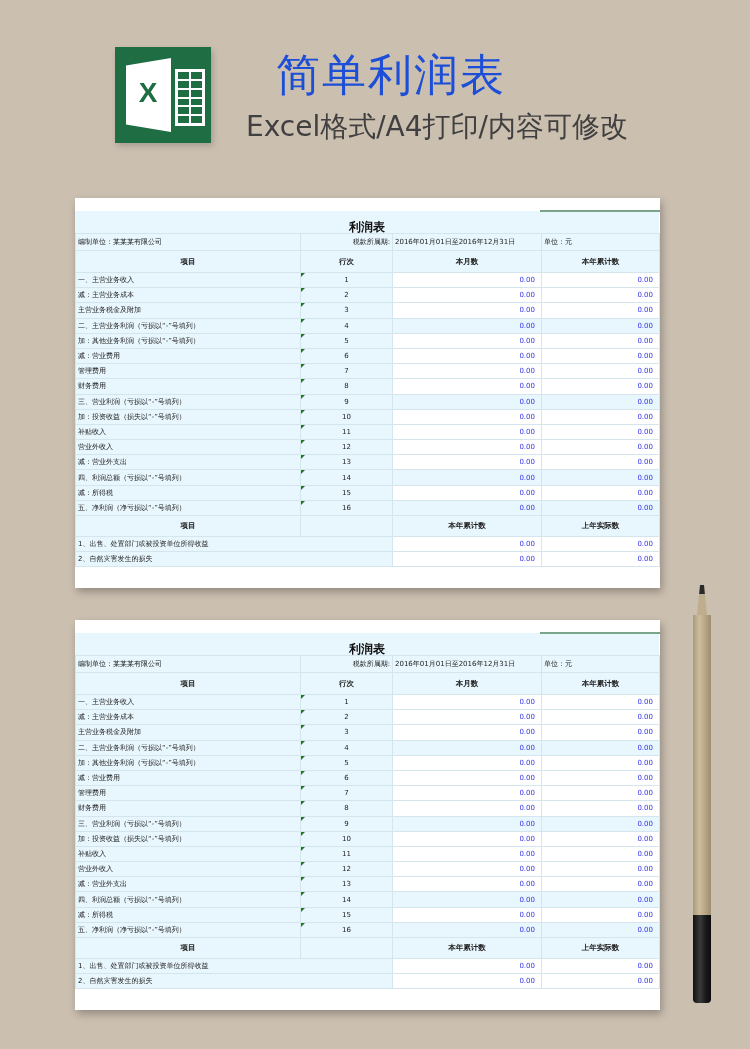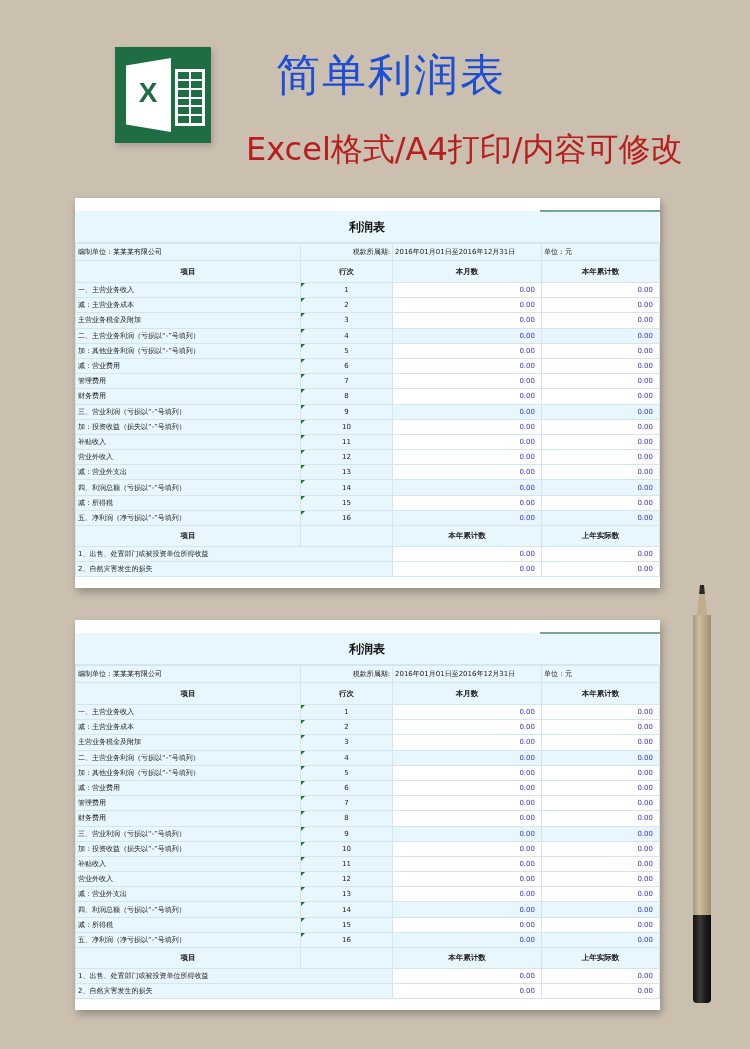--- a/index.html
+++ b/index.html
@@ -5,30 +5,30 @@
   * { box-sizing: border-box; margin: 0; padding: 0; }
   html, body { width: 750px; height: 1049px; overflow: hidden; }
   body { background: #cbbfb0; position: relative; font-family: "DejaVu Sans", sans-serif; }
 
   .hero-logo { position: absolute; left: 115px; top: 47px; width: 96px; height: 96px; background: #1f6e43; box-shadow: 2px 3px 6px rgba(0,0,0,0.18); }
   .hero-logo .page { position: absolute; left: 11px; top: 11px; width: 45px; height: 74px; background: #fff; clip-path: polygon(0 10%, 100% 0, 100% 100%, 0 90%); }
   .hero-logo .xletter { position: absolute; left: 18px; top: 30px; width: 30px; text-align: center; color: #1f6e43; font-weight: bold; font-size: 28px; font-family: "Liberation Sans", sans-serif; }
   .hero-logo .grid { position: absolute; left: 60px; top: 22px; width: 30px; height: 57px; background: #fff; padding: 3px; display: grid; grid-template-columns: 1fr 1fr; grid-template-rows: repeat(6, 1fr); gap: 2px; }
   .hero-logo .grid span { background: #1f6e43; }
   .hero-title { position: absolute; left: 244px; top: 46px; font-size: 44px; color: #1d4ed8; letter-spacing: 2px; font-weight: normal; margin-left: 32px; }
-  .hero-sub { position: absolute; left: 246px; top: 128px; font-size: 32px; color: #b91c1c; }
+  .hero-sub { position: absolute; left: 246px; top: 108px; font-size: 28px; color: #404040; }
 
   .sheet { position: absolute; left: 75px; width: 585px; height: 390px; background: #fff; box-shadow: 2px 4px 8px rgba(0,0,0,0.28); }
   .sheet-1 { top: 198px; }
   .sheet-2 { top: 620px; }
   .sheet .band { position: absolute; left: 0; top: 13px; width: 584px; height: 32px; background: #e8f6fd; border-bottom: 1px solid #d4e6ef; }
   .sheet .green-line { position: absolute; left: 465px; top: 12px; width: 120px; height: 2px; background: #7aa58a; }
   .sheet .title { position: absolute; left: 0; top: 13px; width: 584px; height: 28px; line-height: 32px; text-align: center; font-weight: bold; font-size: 12px; color: #111; font-family: "DejaVu Serif", serif; }
 
-  table.pl { position: absolute; left: 0; top: 45px; border-collapse: collapse; table-layout: fixed; width: 584px; font-size: 7px; color: #222; }
+  table.pl { position: absolute; left: 0; top: 35px; border-collapse: collapse; table-layout: fixed; width: 584px; font-size: 7px; color: #222; }
   table.pl td { height: 15.2px; border: 1px solid #d5e5ee; background: #e8f6fd; padding: 0 2px; white-space: nowrap; overflow: hidden; position: relative; }
   table.pl tr.info td { height: 17px; }
   table.pl tr.head td { height: 22px; text-align: center; font-weight: bold; font-size: 7.5px; }
   table.pl tr.foot-head td { height: 21px; text-align: center; font-weight: bold; font-size: 7.5px; }
   table.pl td.num { text-align: right; color: #3434e8; background: #fff; padding-right: 6px; }
   table.pl tr.blue td.num { background: #e8f6fd; }
   table.pl td.seq { text-align: center; }
   table.pl td.seq::before { content: ""; position: absolute; left: 0; top: 0; width: 0; height: 0; border-top: 4px solid #1a7a1a; border-right: 4px solid transparent; }
   table.pl .ind1 { }
   table.pl .ind2 { }

